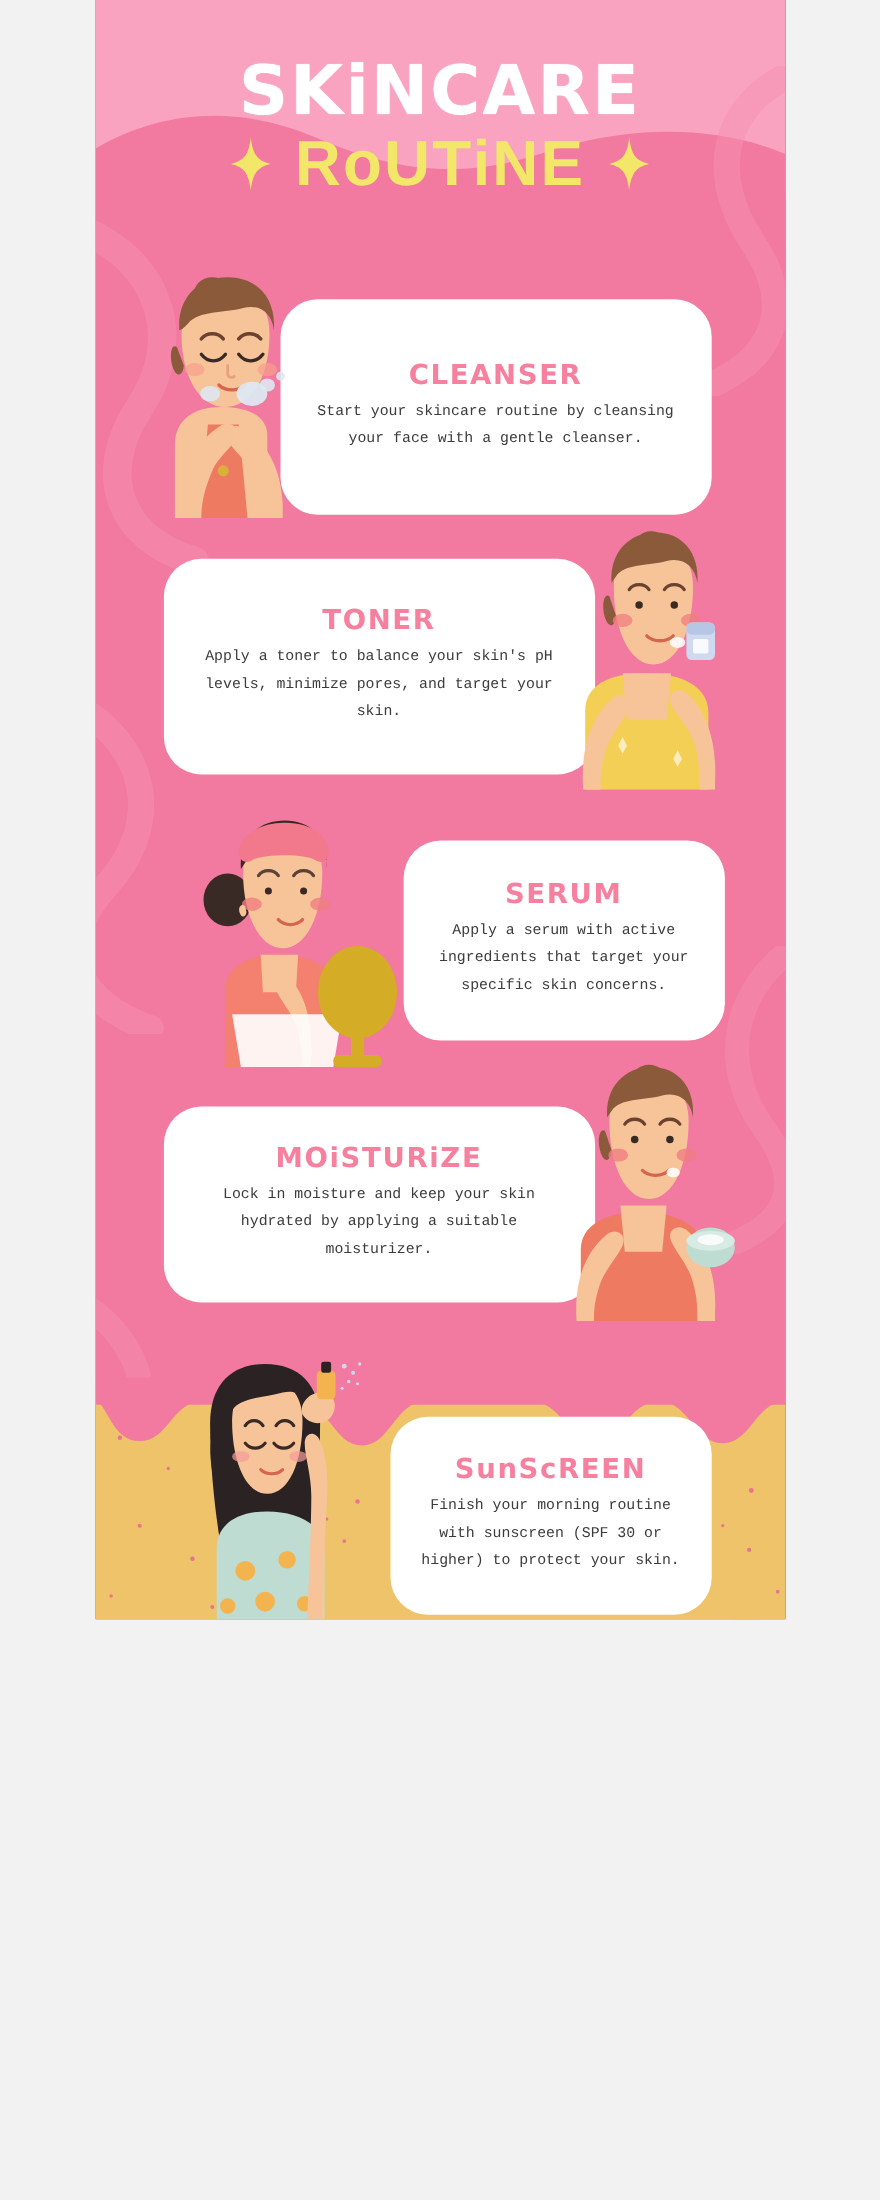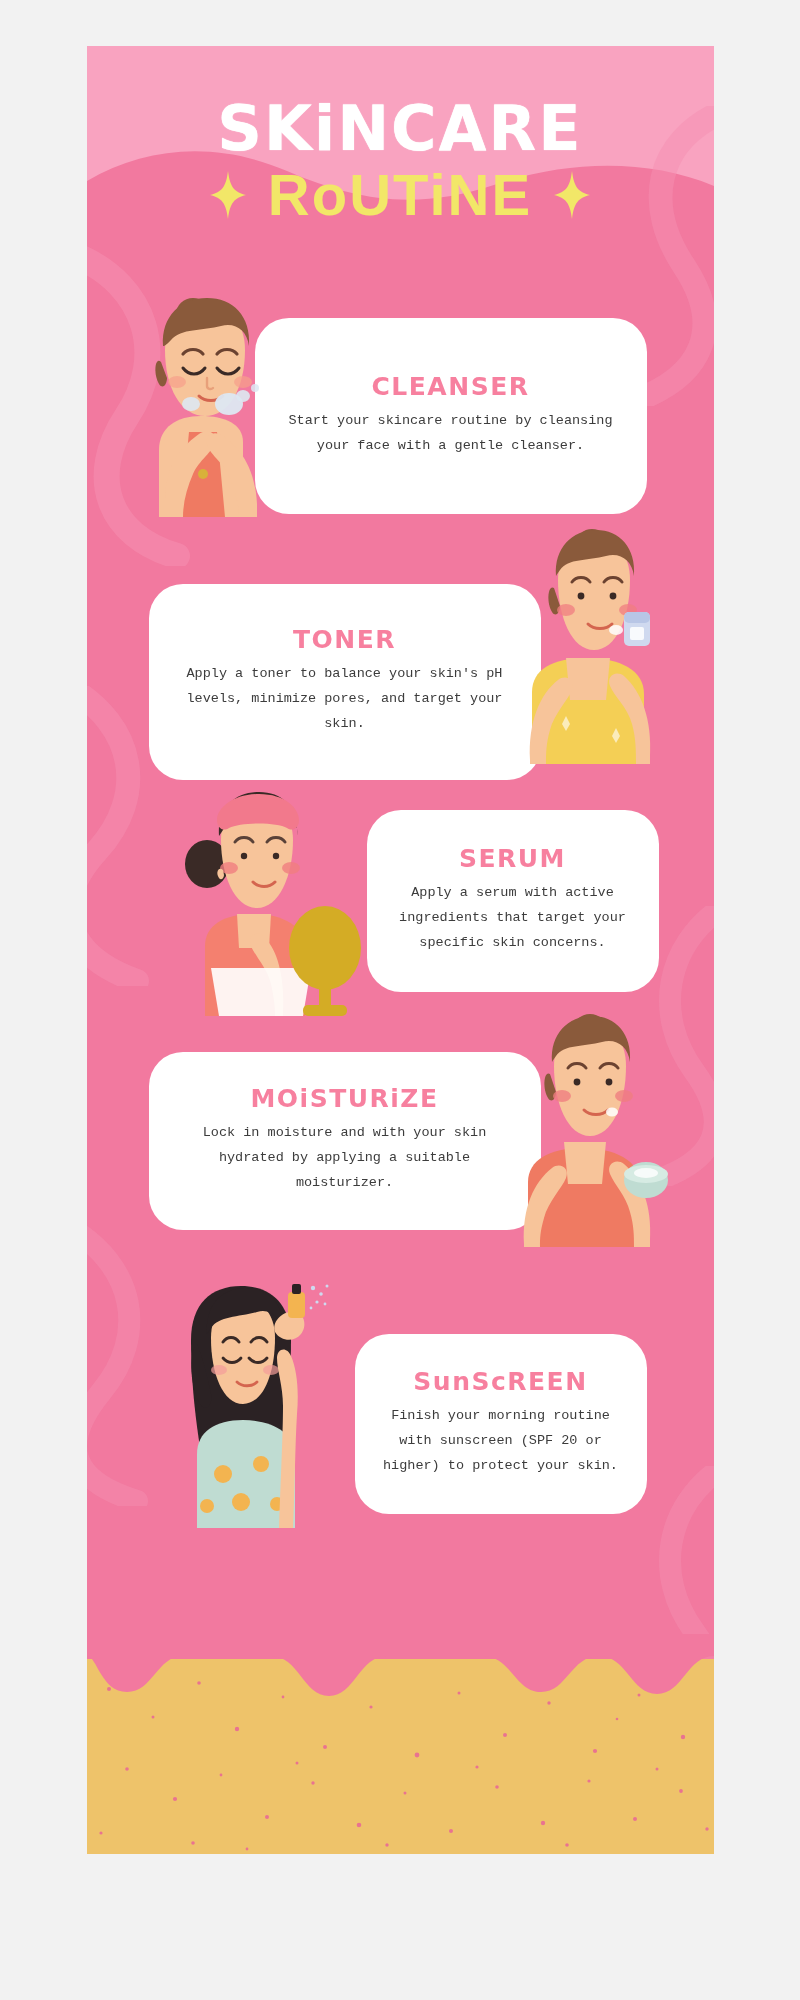--- a/index.html
+++ b/index.html
@@ -4,24 +4,23 @@
 <style>
   * { margin:0; padding:0; box-sizing:border-box; }
   html,body { width:800px; height:2000px; }
   body {
     font-family:"DejaVu Sans", sans-serif;
     background:#f2f2f2;
     display:flex; justify-content:center;
   }
   .poster {
     position:relative;
-    width:627px; height:1808px;
+    width:627px; height:1472px;
     overflow:hidden;
     background:#14532d;
-    margin-top:46px;
   }
 
   
   .bg-base { position:absolute; inset:0; background:#f2799f; }
   .bg-top-light {
     position:absolute; left:0; top:0; width:100%; height:180px;
     background:#f9a3c0;
   }
   .bg-top-wave { position:absolute; left:0; top:90px; width:100%; height:120px; }
   .bg-swirl { position:absolute; }
@@ -162,21 +161,21 @@
     <path d="M30,236 C28,198 40,170 58,156 C66,150 76,156 72,166 C68,176 54,190 50,206 C46,220 46,230 46,240 L30,240 Z" fill="#f7c49a"></path>
     <path d="M150,232 C152,196 142,168 124,152 C116,146 106,152 110,162 C114,172 128,184 132,200 C136,214 136,228 136,240 L150,240 Z" fill="#f7c49a"></path>
     <rect x="124" y="88" width="26" height="34" rx="5" fill="#cfd9ef"></rect>
     <rect x="124" y="88" width="26" height="11" rx="5" fill="#b8c6e6"></rect>
     <rect x="130" y="103" width="14" height="13" rx="2" fill="#ffffff" opacity=".85"></rect>
     <ellipse cx="116" cy="106" rx="7" ry="5" fill="#ffffff" opacity=".85"></ellipse>
     <path d="M62,200 l4,-8 l4,8 l-4,7 Z" fill="#ffffff" opacity=".6"></path>
     <path d="M112,212 l4,-8 l4,8 l-4,7 Z" fill="#ffffff" opacity=".6"></path>
   </svg>
 
-  <div class="card" style="left:62px; top:538px; width:392px; height:196px;">
+  <div class="card" style="left:62px; top:508px; width:392px; height:196px;">
     <div class="card-text">
       <div class="card-title">TONER</div>
       <div class="card-body">Apply a toner to balance your skin's pH levels, minimize pores, and target your skin.</div>
     </div>
   </div>
 
   <svg class="illus" style="left:78px; top:740px; width:200px; height:230px;" viewBox="0 0 200 230">
     <ellipse cx="42" cy="78" rx="22" ry="24" fill="#3a2a26"></ellipse>
     <path d="M40,160 C40,140 58,128 88,128 C118,128 140,140 140,162 L140,230 L40,230 Z" fill="#f4806f"></path>
     <path d="M72,128 L106,128 L104,162 L74,162 Z" fill="#f7c49a"></path>
@@ -223,21 +222,21 @@
     <path d="M156,228 C158,194 148,168 130,152 C122,146 112,152 116,162 C120,172 132,184 136,200 C140,214 140,224 140,235 L156,235 Z" fill="#f7c49a"></path>
     <ellipse cx="152" cy="168" rx="22" ry="18" fill="#bfdcd2"></ellipse>
     <ellipse cx="152" cy="162" rx="22" ry="9" fill="#d6ebe3"></ellipse>
     <ellipse cx="152" cy="161" rx="12" ry="5" fill="#ffffff" opacity=".8"></ellipse>
     <ellipse cx="118" cy="100" rx="6" ry="4.5" fill="#ffffff" opacity=".85"></ellipse>
   </svg>
 
   <div class="card" style="left:62px; top:1006px; width:392px; height:178px;align-items:center;">
     <div class="card-text">
       <div class="card-title">MOiSTURiZE</div>
-      <div class="card-body">Lock in moisture and with your skin hydrated by applying a suitable moisturizer.</div>
+      <div class="card-body">Lock in moisture and keep your skin hydrated by applying a suitable moisturizer.</div>
     </div>
   </div>
 
   <svg class="illus" style="left:58px; top:1232px; width:210px; height:250px;" viewBox="0 0 210 250">
     <path d="M46,62 C46,26 66,8 96,8 C126,8 146,26 146,62 C146,110 140,150 136,176 L56,176 C52,150 46,110 46,62 Z" fill="#2b2224"></path>
     <path d="M52,176 C52,154 70,142 98,142 C126,142 150,154 150,178 L150,250 L52,250 Z" fill="#bfdcd2"></path>
     <circle cx="78" cy="196" r="9" fill="#f3b450"></circle>
     <circle cx="116" cy="186" r="8" fill="#f3b450"></circle>
     <circle cx="96" cy="224" r="9" fill="#f3b450"></circle>
     <circle cx="132" cy="226" r="7" fill="#f3b450"></circle>
@@ -260,21 +259,21 @@
     <circle cx="176" cy="16" r="1.8" fill="#cfd9ef"></circle>
     <circle cx="172" cy="24" r="1.6" fill="#cfd9ef"></circle>
     <circle cx="182" cy="8" r="1.5" fill="#cfd9ef"></circle>
     <circle cx="180" cy="26" r="1.4" fill="#cfd9ef"></circle>
     <circle cx="166" cy="30" r="1.4" fill="#cfd9ef"></circle>
   </svg>
 
   <div class="card" style="left:268px; top:1288px; width:292px; height:180px;">
     <div class="card-text">
       <div class="card-title">SunScREEN</div>
-      <div class="card-body">Finish your morning routine with sunscreen (SPF 20 or higher) to protect your skin.</div>
+      <div class="card-body">Finish your morning routine with sunscreen (SPF 30 or higher) to protect your skin.</div>
     </div>
   </div>
 
   <div class="bottom-sand"></div>
   <svg style="position:absolute; left:0; bottom:150px; width:100%; height:70px; z-index:2;" viewBox="0 0 627 70" preserveAspectRatio="none">
     <path d="M0,0 L627,0 L627,22 C600,22 596,60 570,60 C544,60 540,22 512,22 C484,22 480,58 454,58 C428,58 424,22 396,22 L300,22 C272,22 268,62 242,62 C216,62 212,22 184,22 L96,22 C70,22 66,58 40,58 C14,58 10,22 0,22 Z" fill="#f2799f"></path>
   </svg>
   <svg class="speckles" viewBox="0 0 627 195" preserveAspectRatio="none">
     <g fill="#e8609a" opacity=".8">
       <circle cx="22" cy="30" r="2"></circle>

